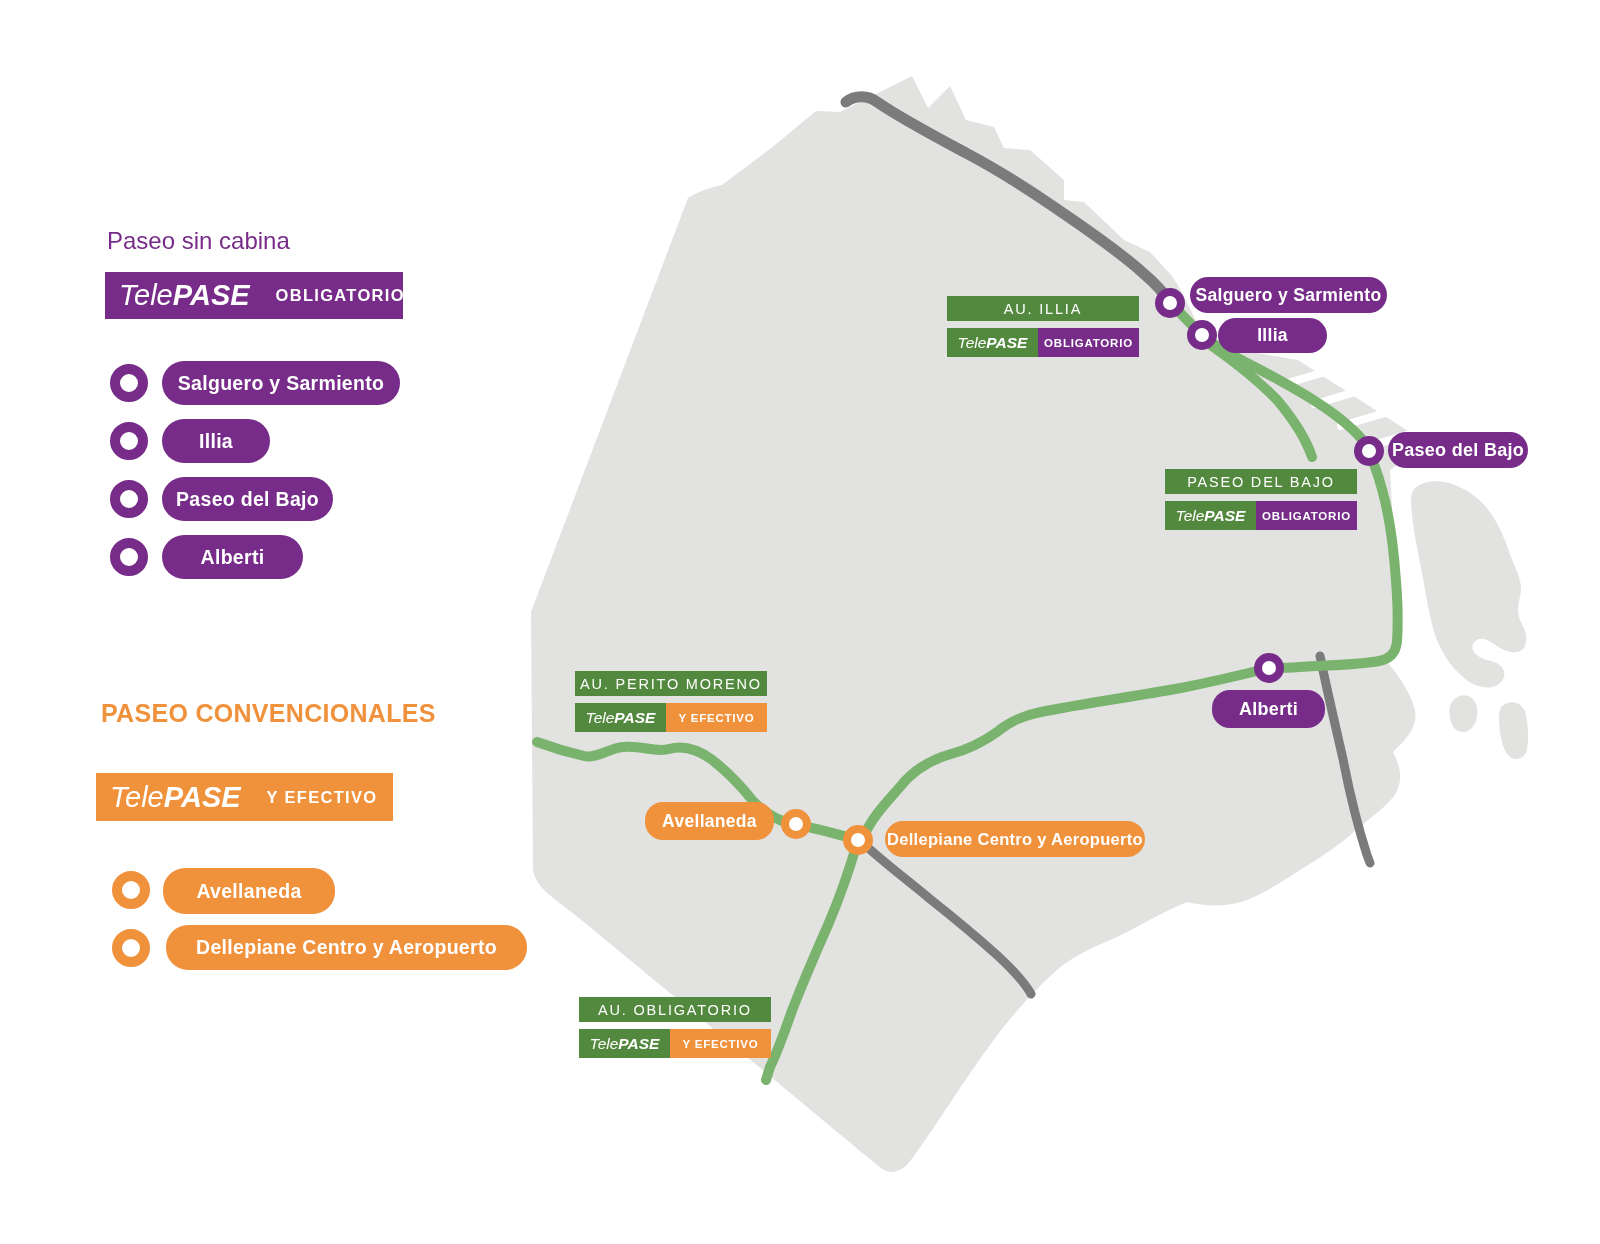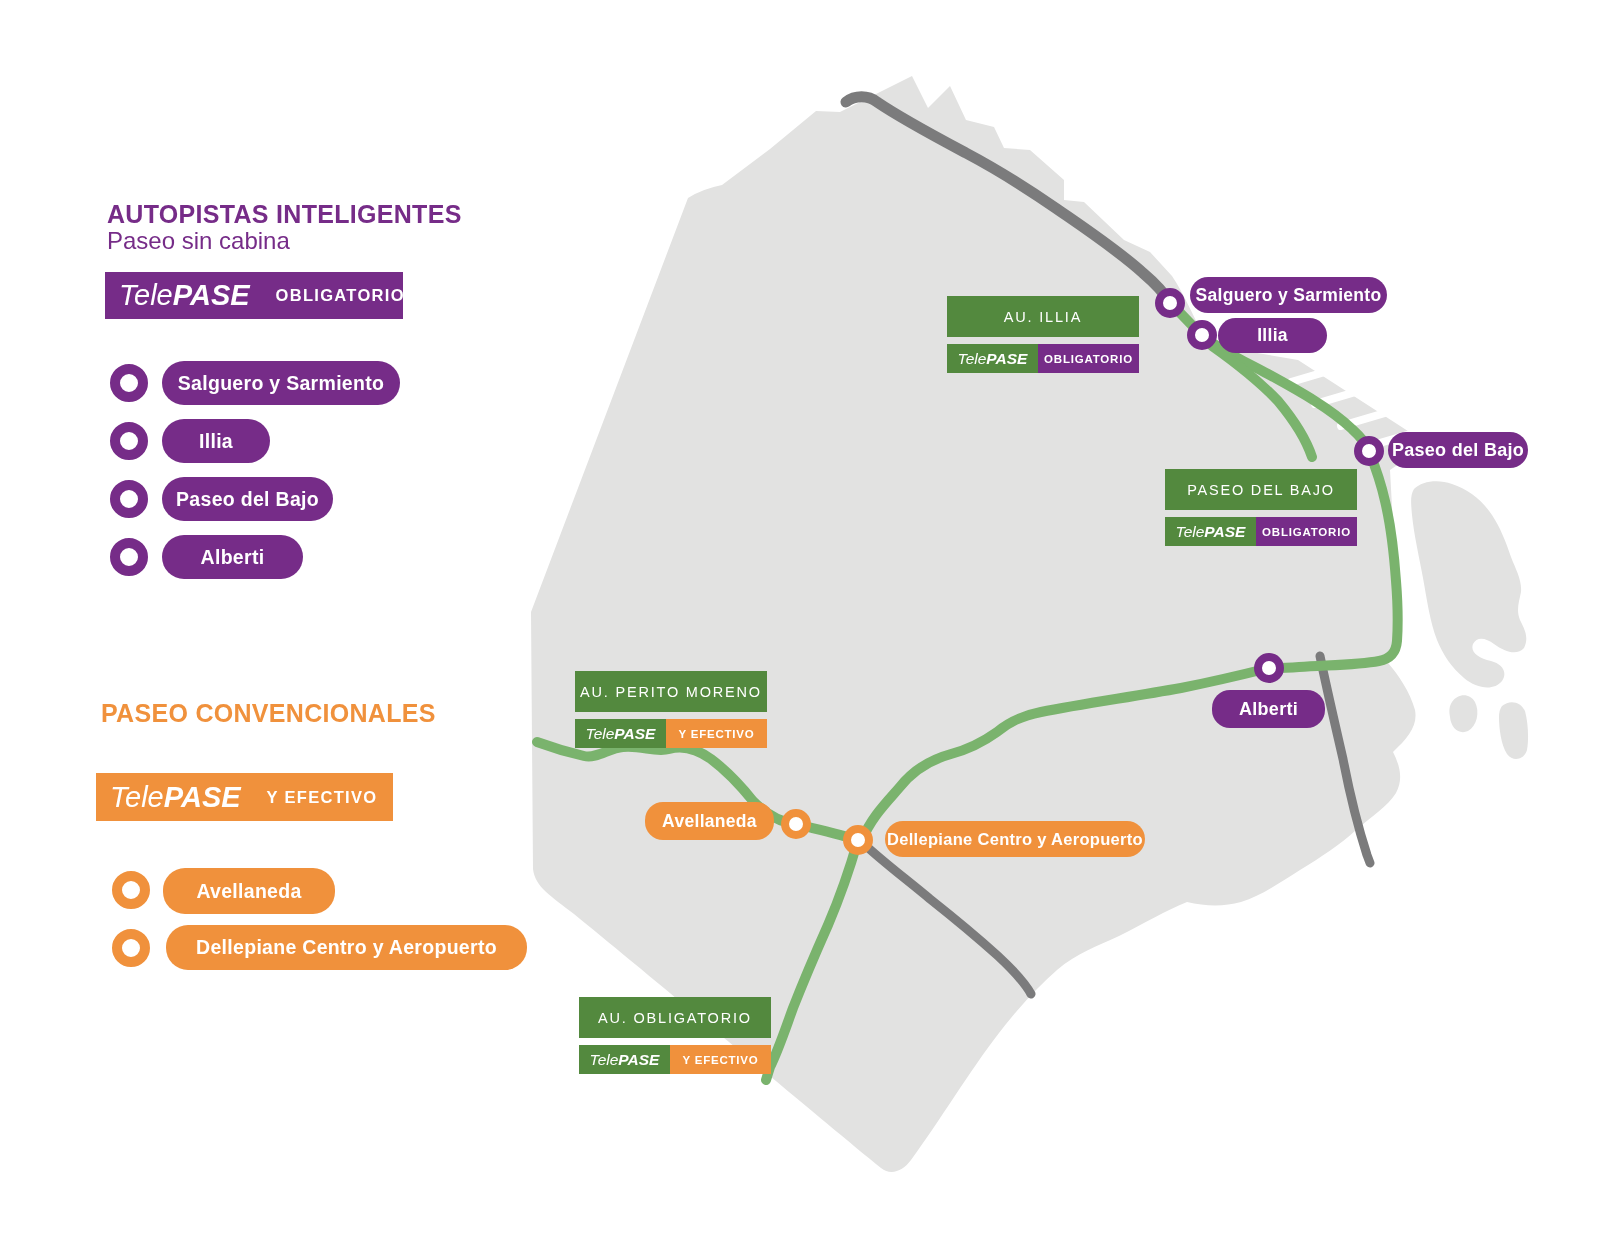--- a/index.html
+++ b/index.html
@@ -23,21 +23,21 @@
   .ring{position:absolute;background:#fff;border-radius:50%;width:18px;height:18px;}
   .ring-p{border:10px solid #762C88;}
   .ring-o{border:10px solid #F0913C;}
   .pill-lg{position:absolute;display:flex;align-items:center;justify-content:center;color:#fff;
            font-weight:bold;font-size:19.5px;border-radius:22px;letter-spacing:.3px;white-space:nowrap;}
 
   
   .pill-map{position:absolute;display:flex;align-items:center;justify-content:center;color:#fff;
             font-weight:bold;border-radius:18px;letter-spacing:.3px;white-space:nowrap;}
   .badge{position:absolute;width:192px;}
-  .badge .hw{height:41px;display:flex;align-items:center;justify-content:center;color:#fff;
+  .badge .hw{height:25px;display:flex;align-items:center;justify-content:center;color:#fff;
              font-size:14.5px;letter-spacing:1.8px;white-space:nowrap;}
   .badge .pay-row{margin-top:7px;height:29px;display:flex;}
   .badge .tp{width:91px;display:flex;align-items:center;justify-content:center;color:#fff;font-size:15.5px;}
   .badge .pay{flex:1;display:flex;align-items:center;justify-content:center;color:#fff;
               font-weight:bold;font-size:11.5px;letter-spacing:.8px;white-space:nowrap;}
 </style>
 </head>
 <body>
 
 <div class="stage">
@@ -119,21 +119,20 @@
     <g fill="#fff">
       <circle cx="1170" cy="303" r="11" stroke="#762C88" stroke-width="8"></circle>
       <circle cx="1202" cy="335" r="11" stroke="#762C88" stroke-width="8"></circle>
       <circle cx="1369" cy="451" r="11" stroke="#762C88" stroke-width="8"></circle>
       <circle cx="1269" cy="668" r="11" stroke="#762C88" stroke-width="8"></circle>
       <circle cx="796" cy="824" r="11" stroke="#F0913C" stroke-width="8"></circle>
       <circle cx="858" cy="840" r="11" stroke="#F0913C" stroke-width="8"></circle>
     </g>
   </svg>
 
-  <div class="lg-title purple-t" style="left:107px;top:200px;">AUTOPISTAS INTELIGENTES</div>
   <div class="lg-sub purple-t" style="left:107px;top:227px;">Paseo sin cabina</div>
 
   <div class="lg-banner bg-purple" style="left:105px;top:272px;width:298px;height:47px;">
     <span class="big-brand"><span class="brand-tele">Tele</span><span class="brand-pase">PASE</span></span>
     <span class="suffix">OBLIGATORIO</span>
   </div>
 
   <span class="ring ring-p" style="left:110px;top:364px;"></span>
   <div class="pill-lg bg-purple" style="left:162px;top:361px;width:238px;height:44px;">Salguero y Sarmiento</div>
   <span class="ring ring-p" style="left:110px;top:422px;"></span>

